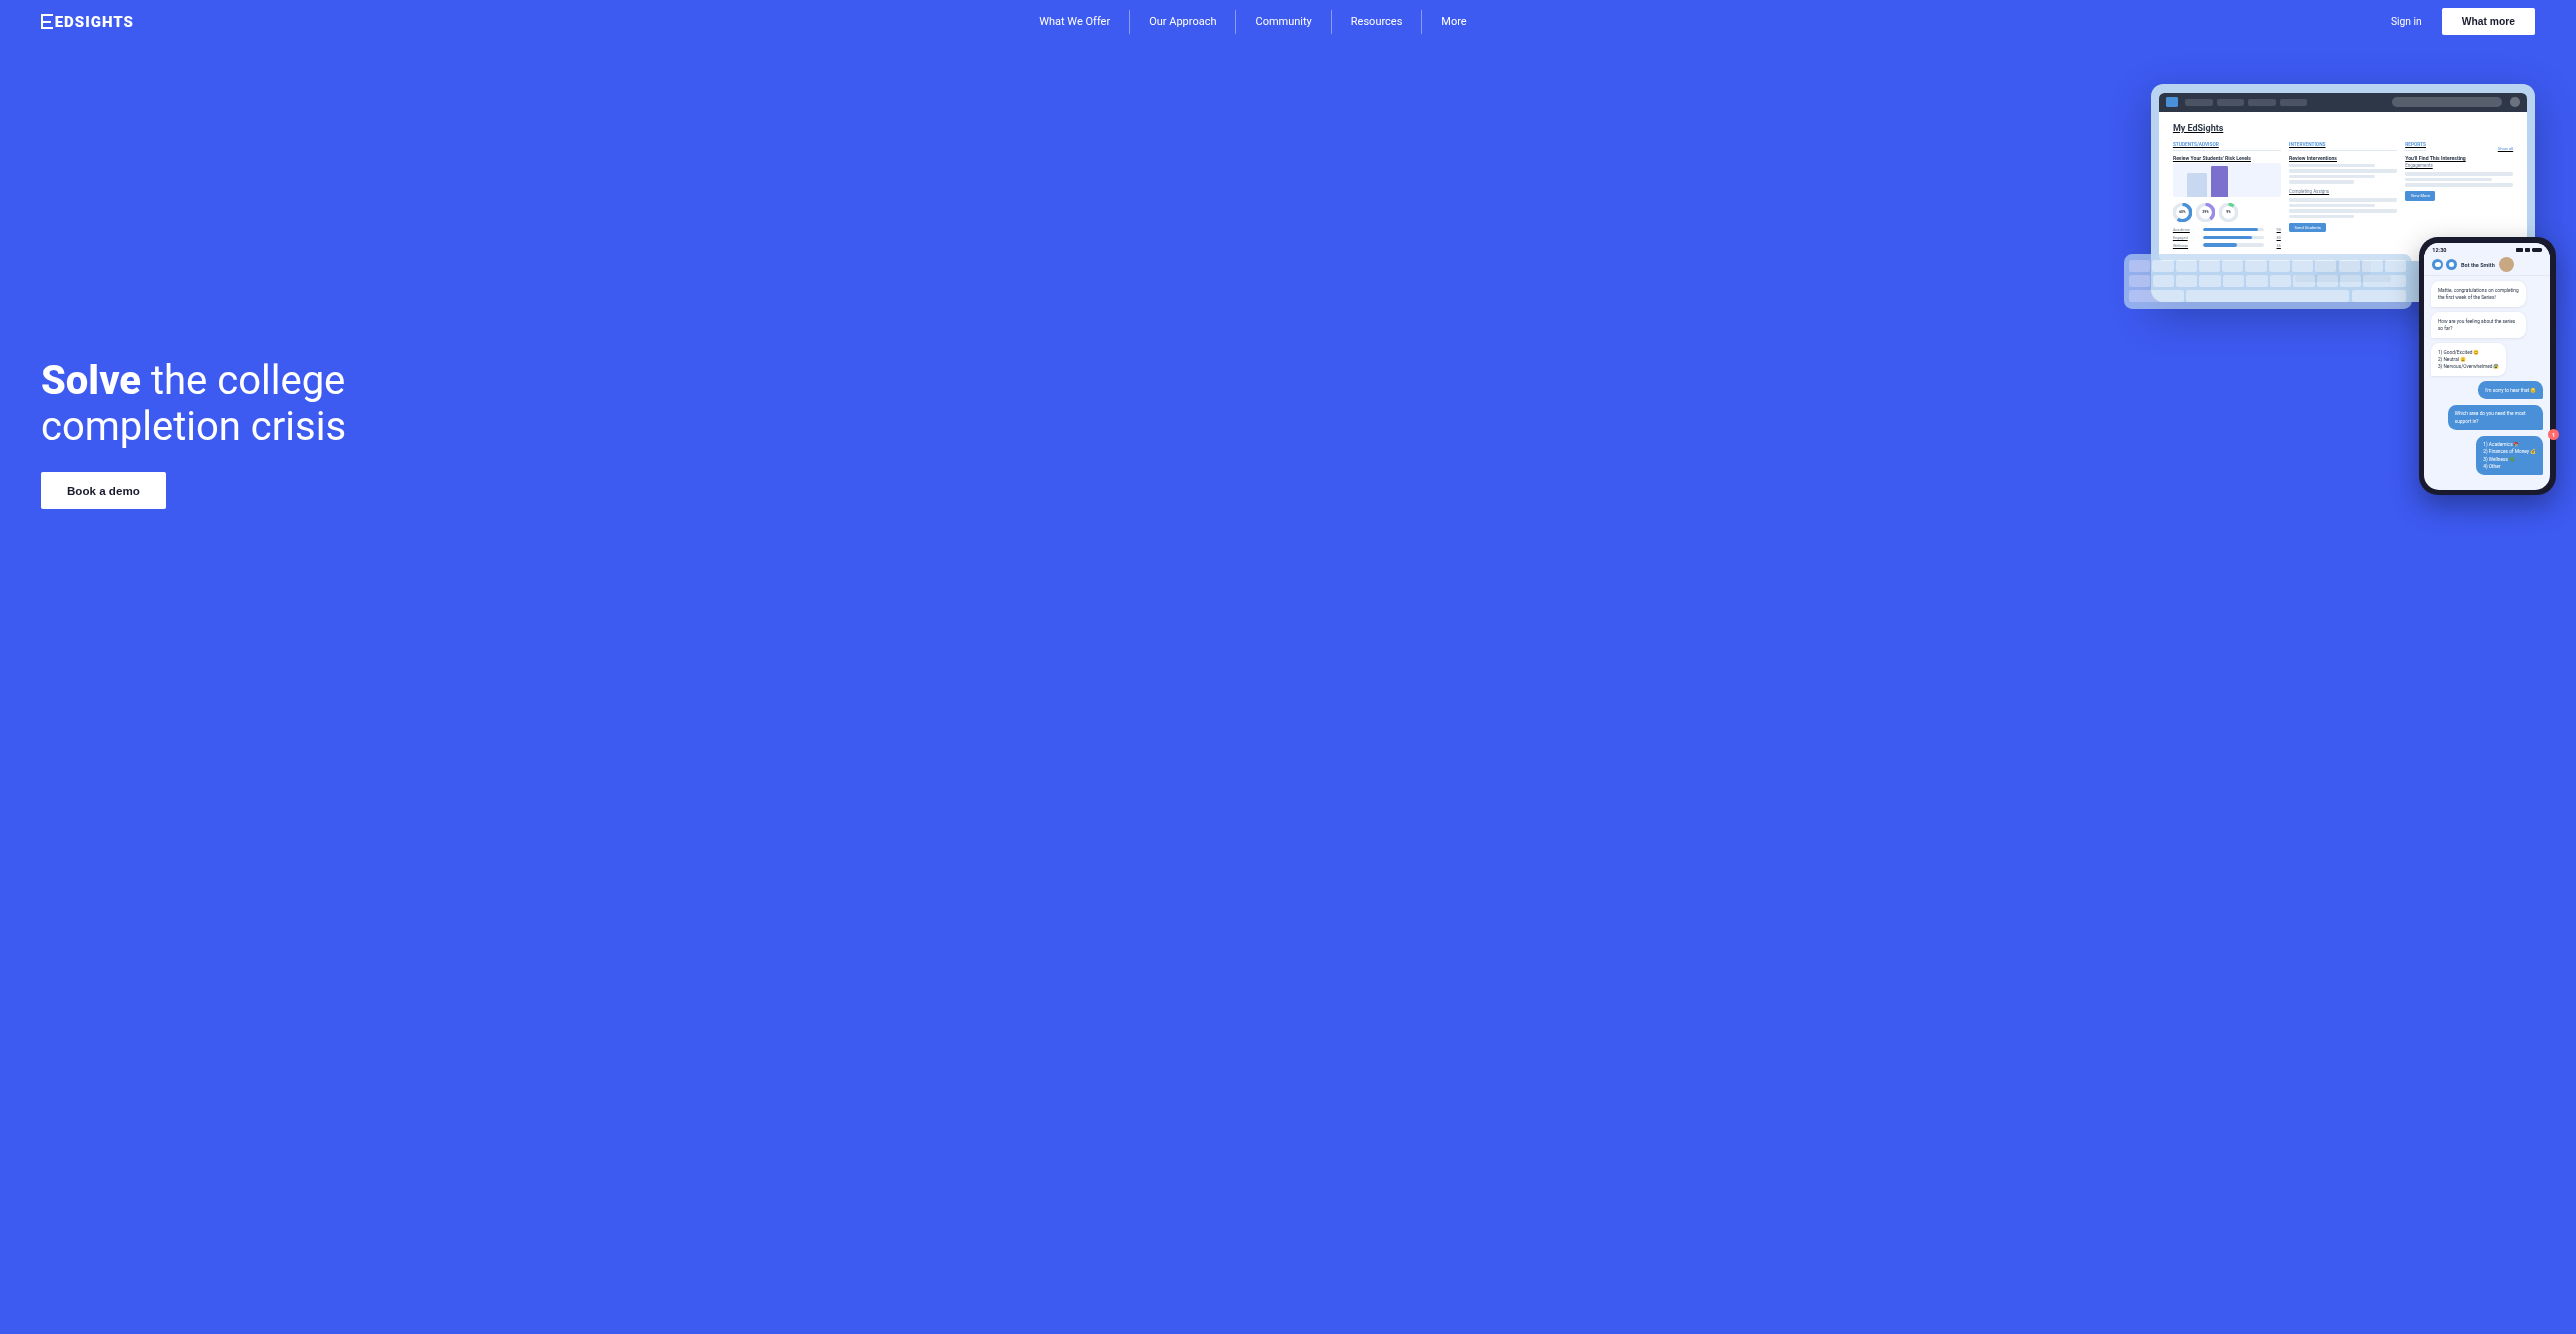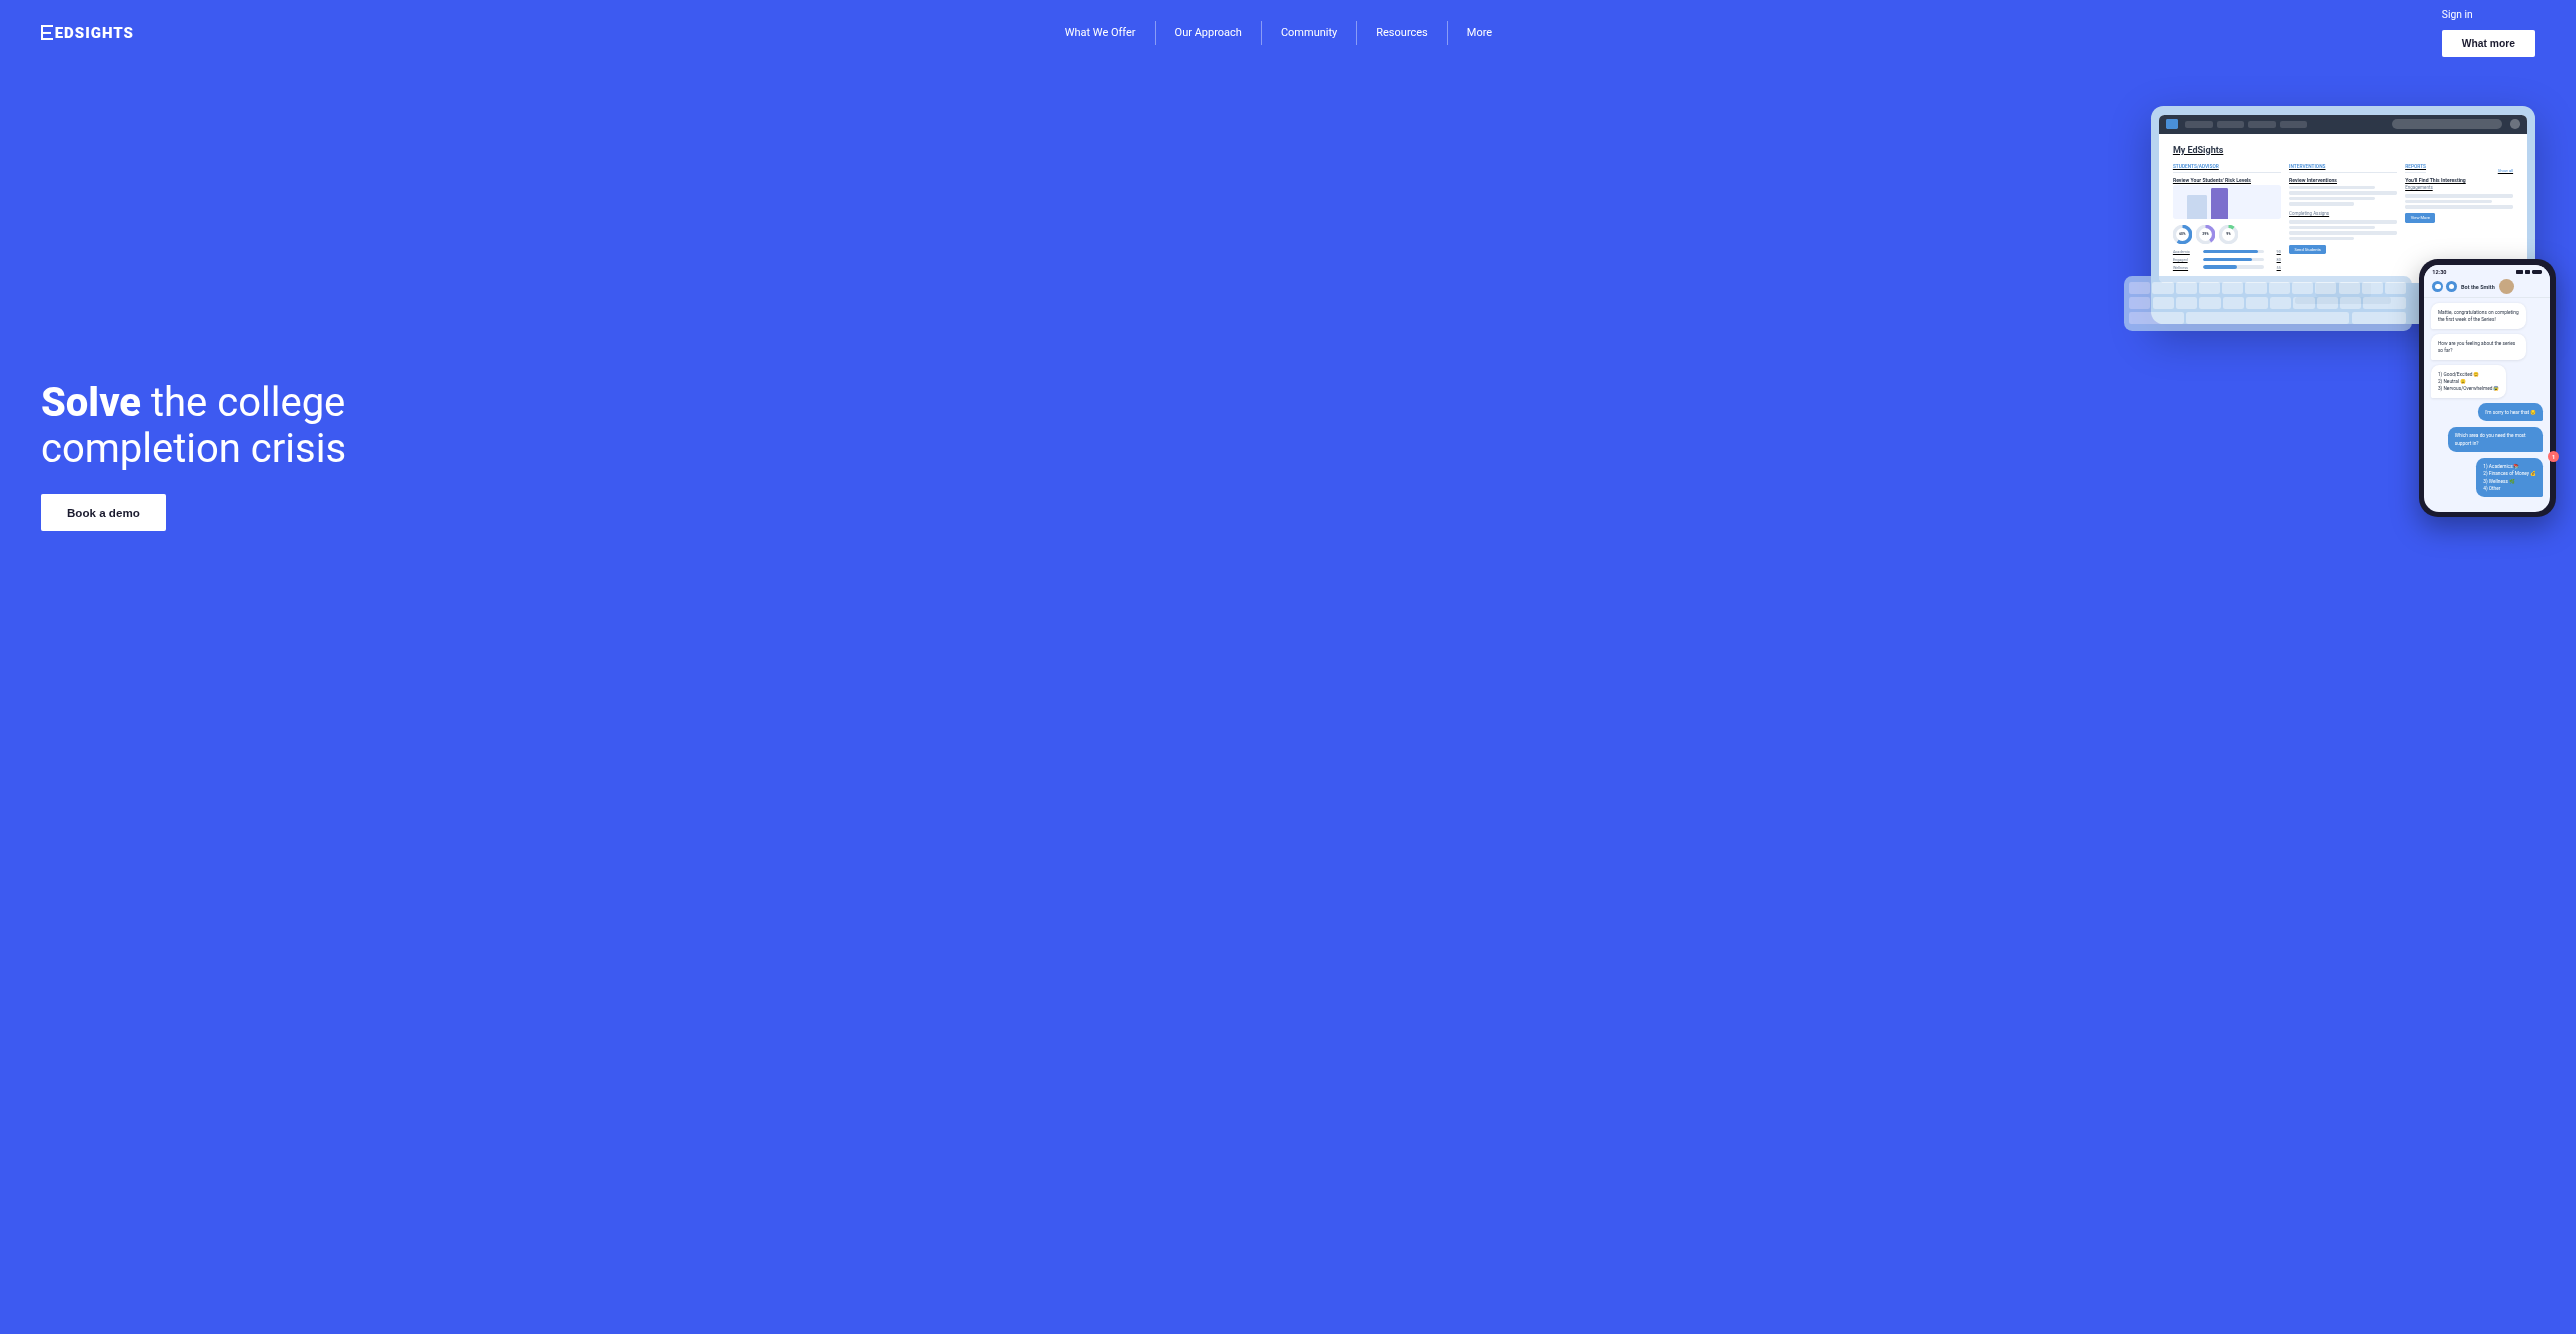--- a/index.html
+++ b/index.html
@@ -494,23 +494,23 @@
       align-items: center;
     }
 
     .header-center {
       display: flex;
       align-items: center;
     }
 
     .header-right {
       display: flex;
-      flex-direction: column;
-      align-items: flex-start;
-      gap: 9px;
+      flex-direction: row;
+      align-items: center;
+      gap: 20px;
     }
 
     .edsights-logo {
       color: white;
       font-size: 16.4px;
       font-weight: 900;
       letter-spacing: 1px;
       display: flex;
       align-items: center;
       gap: 1.4px;

